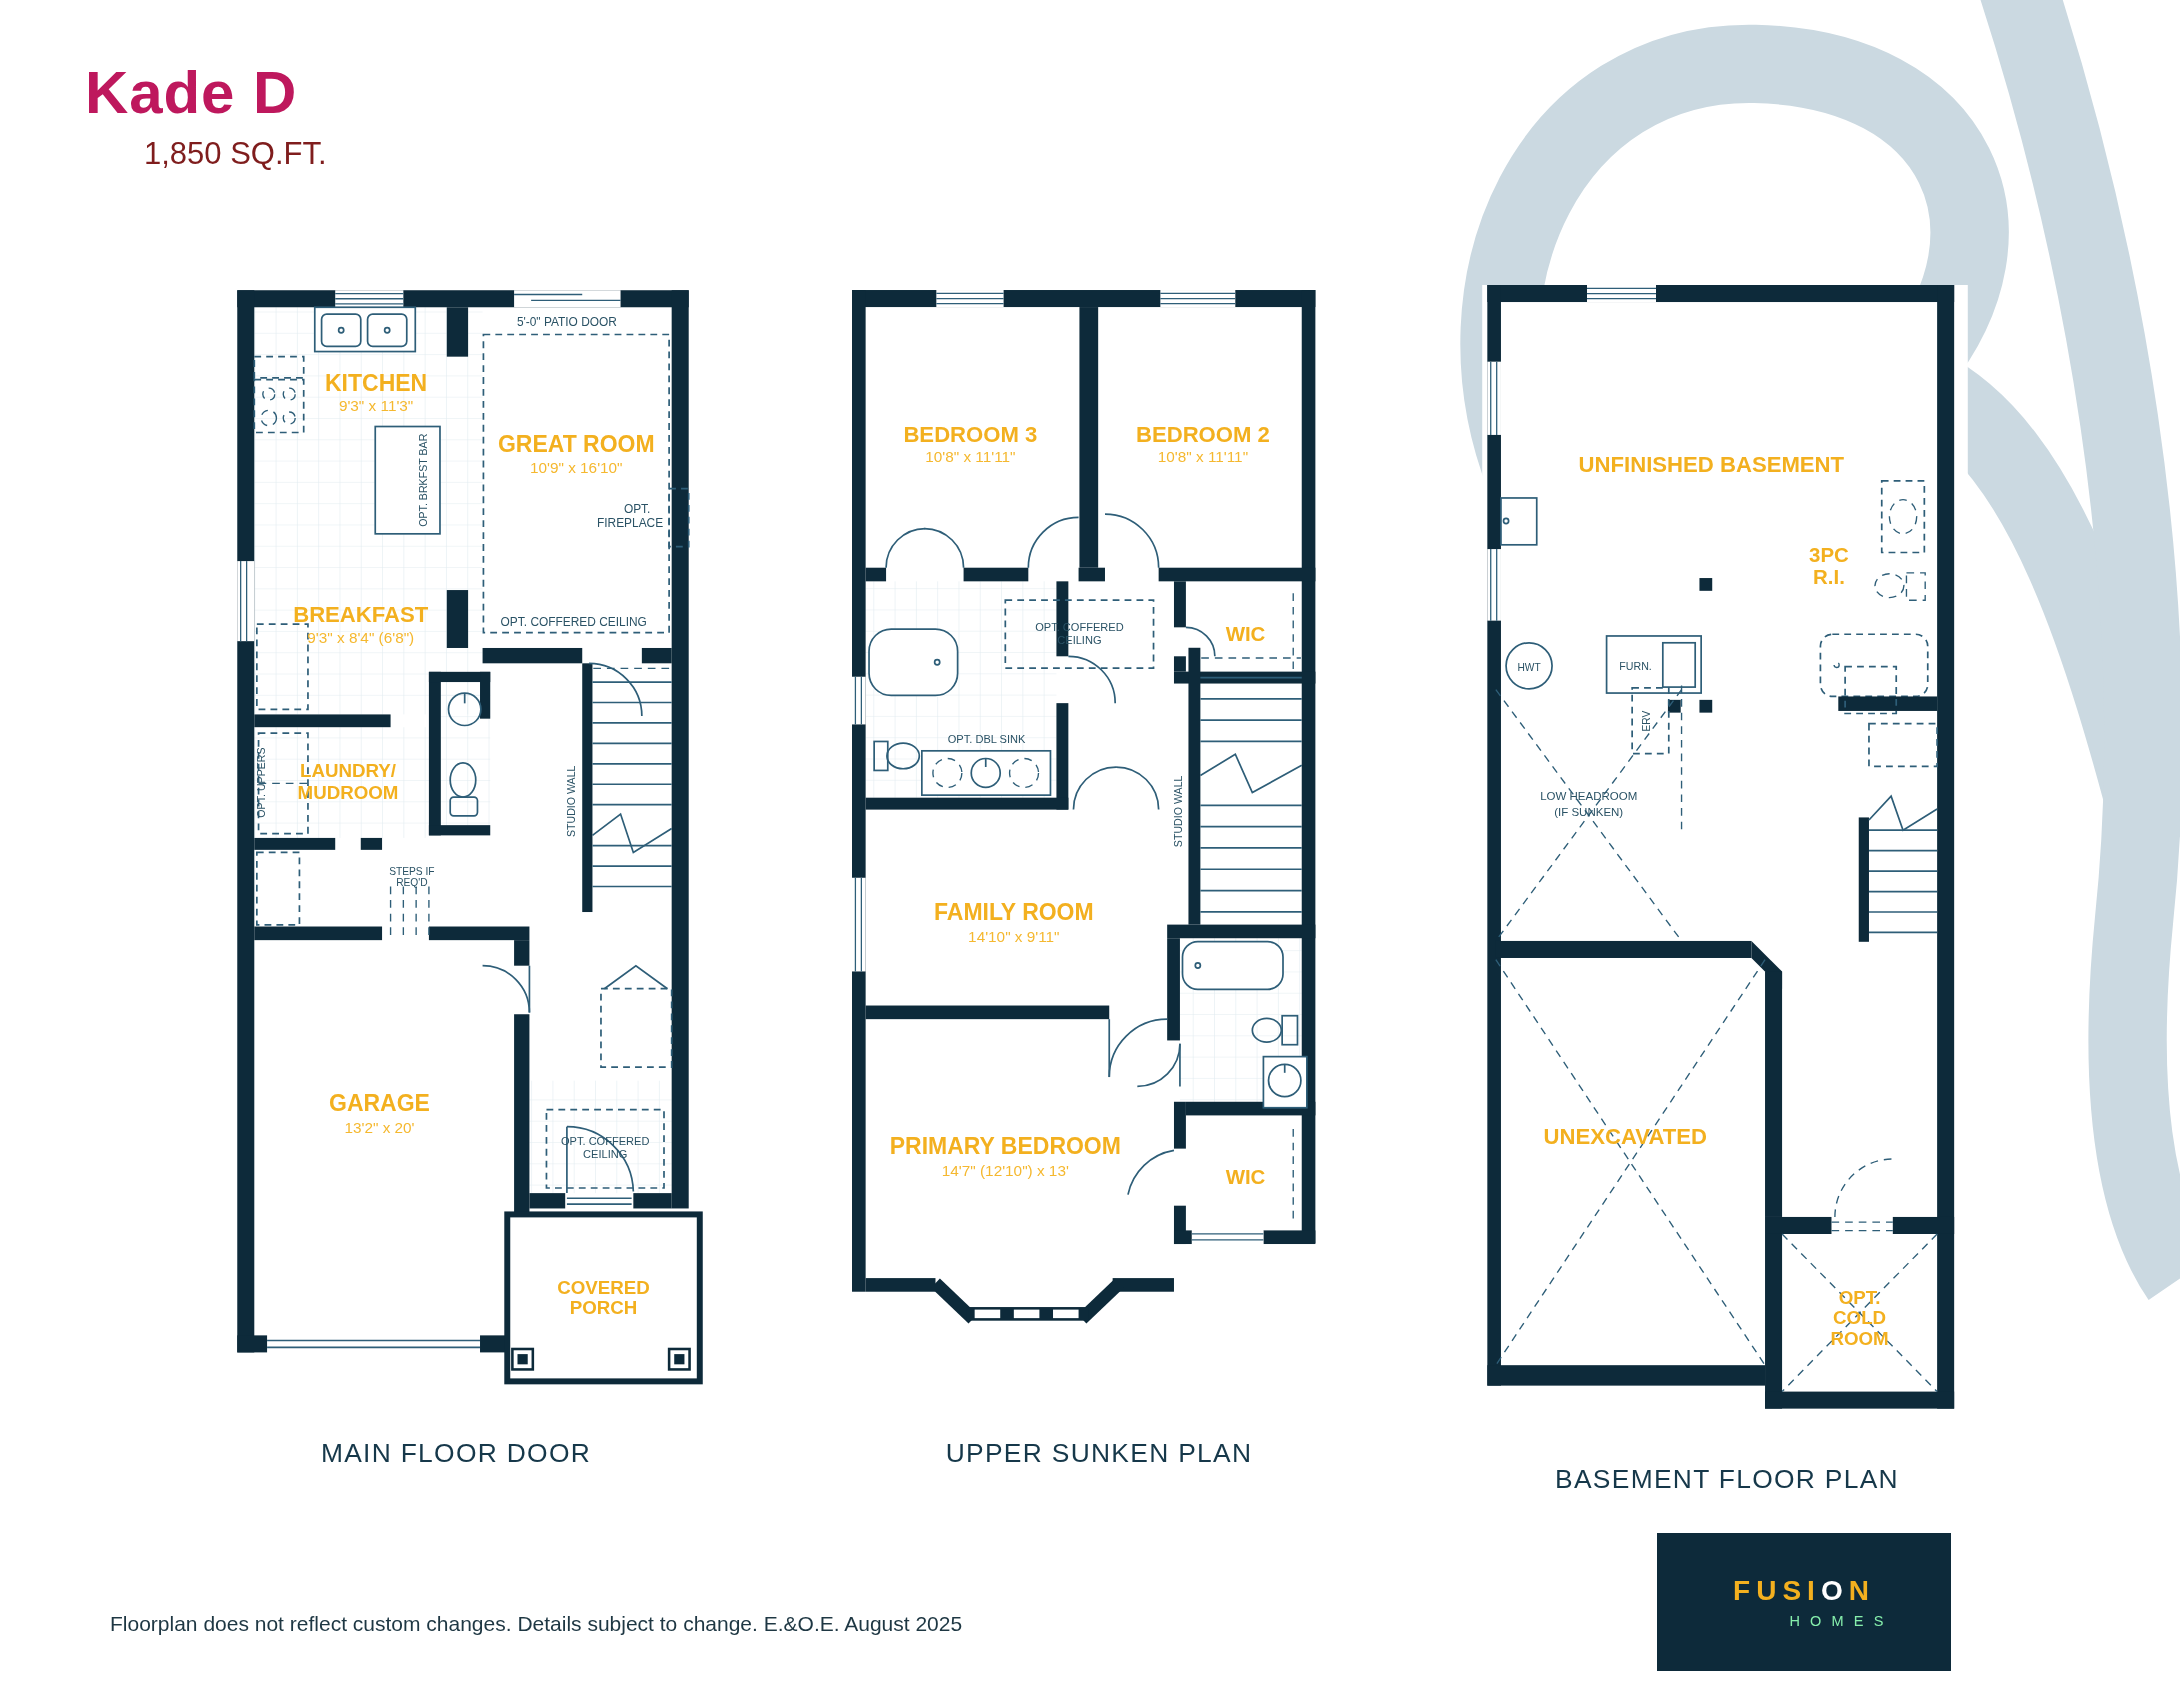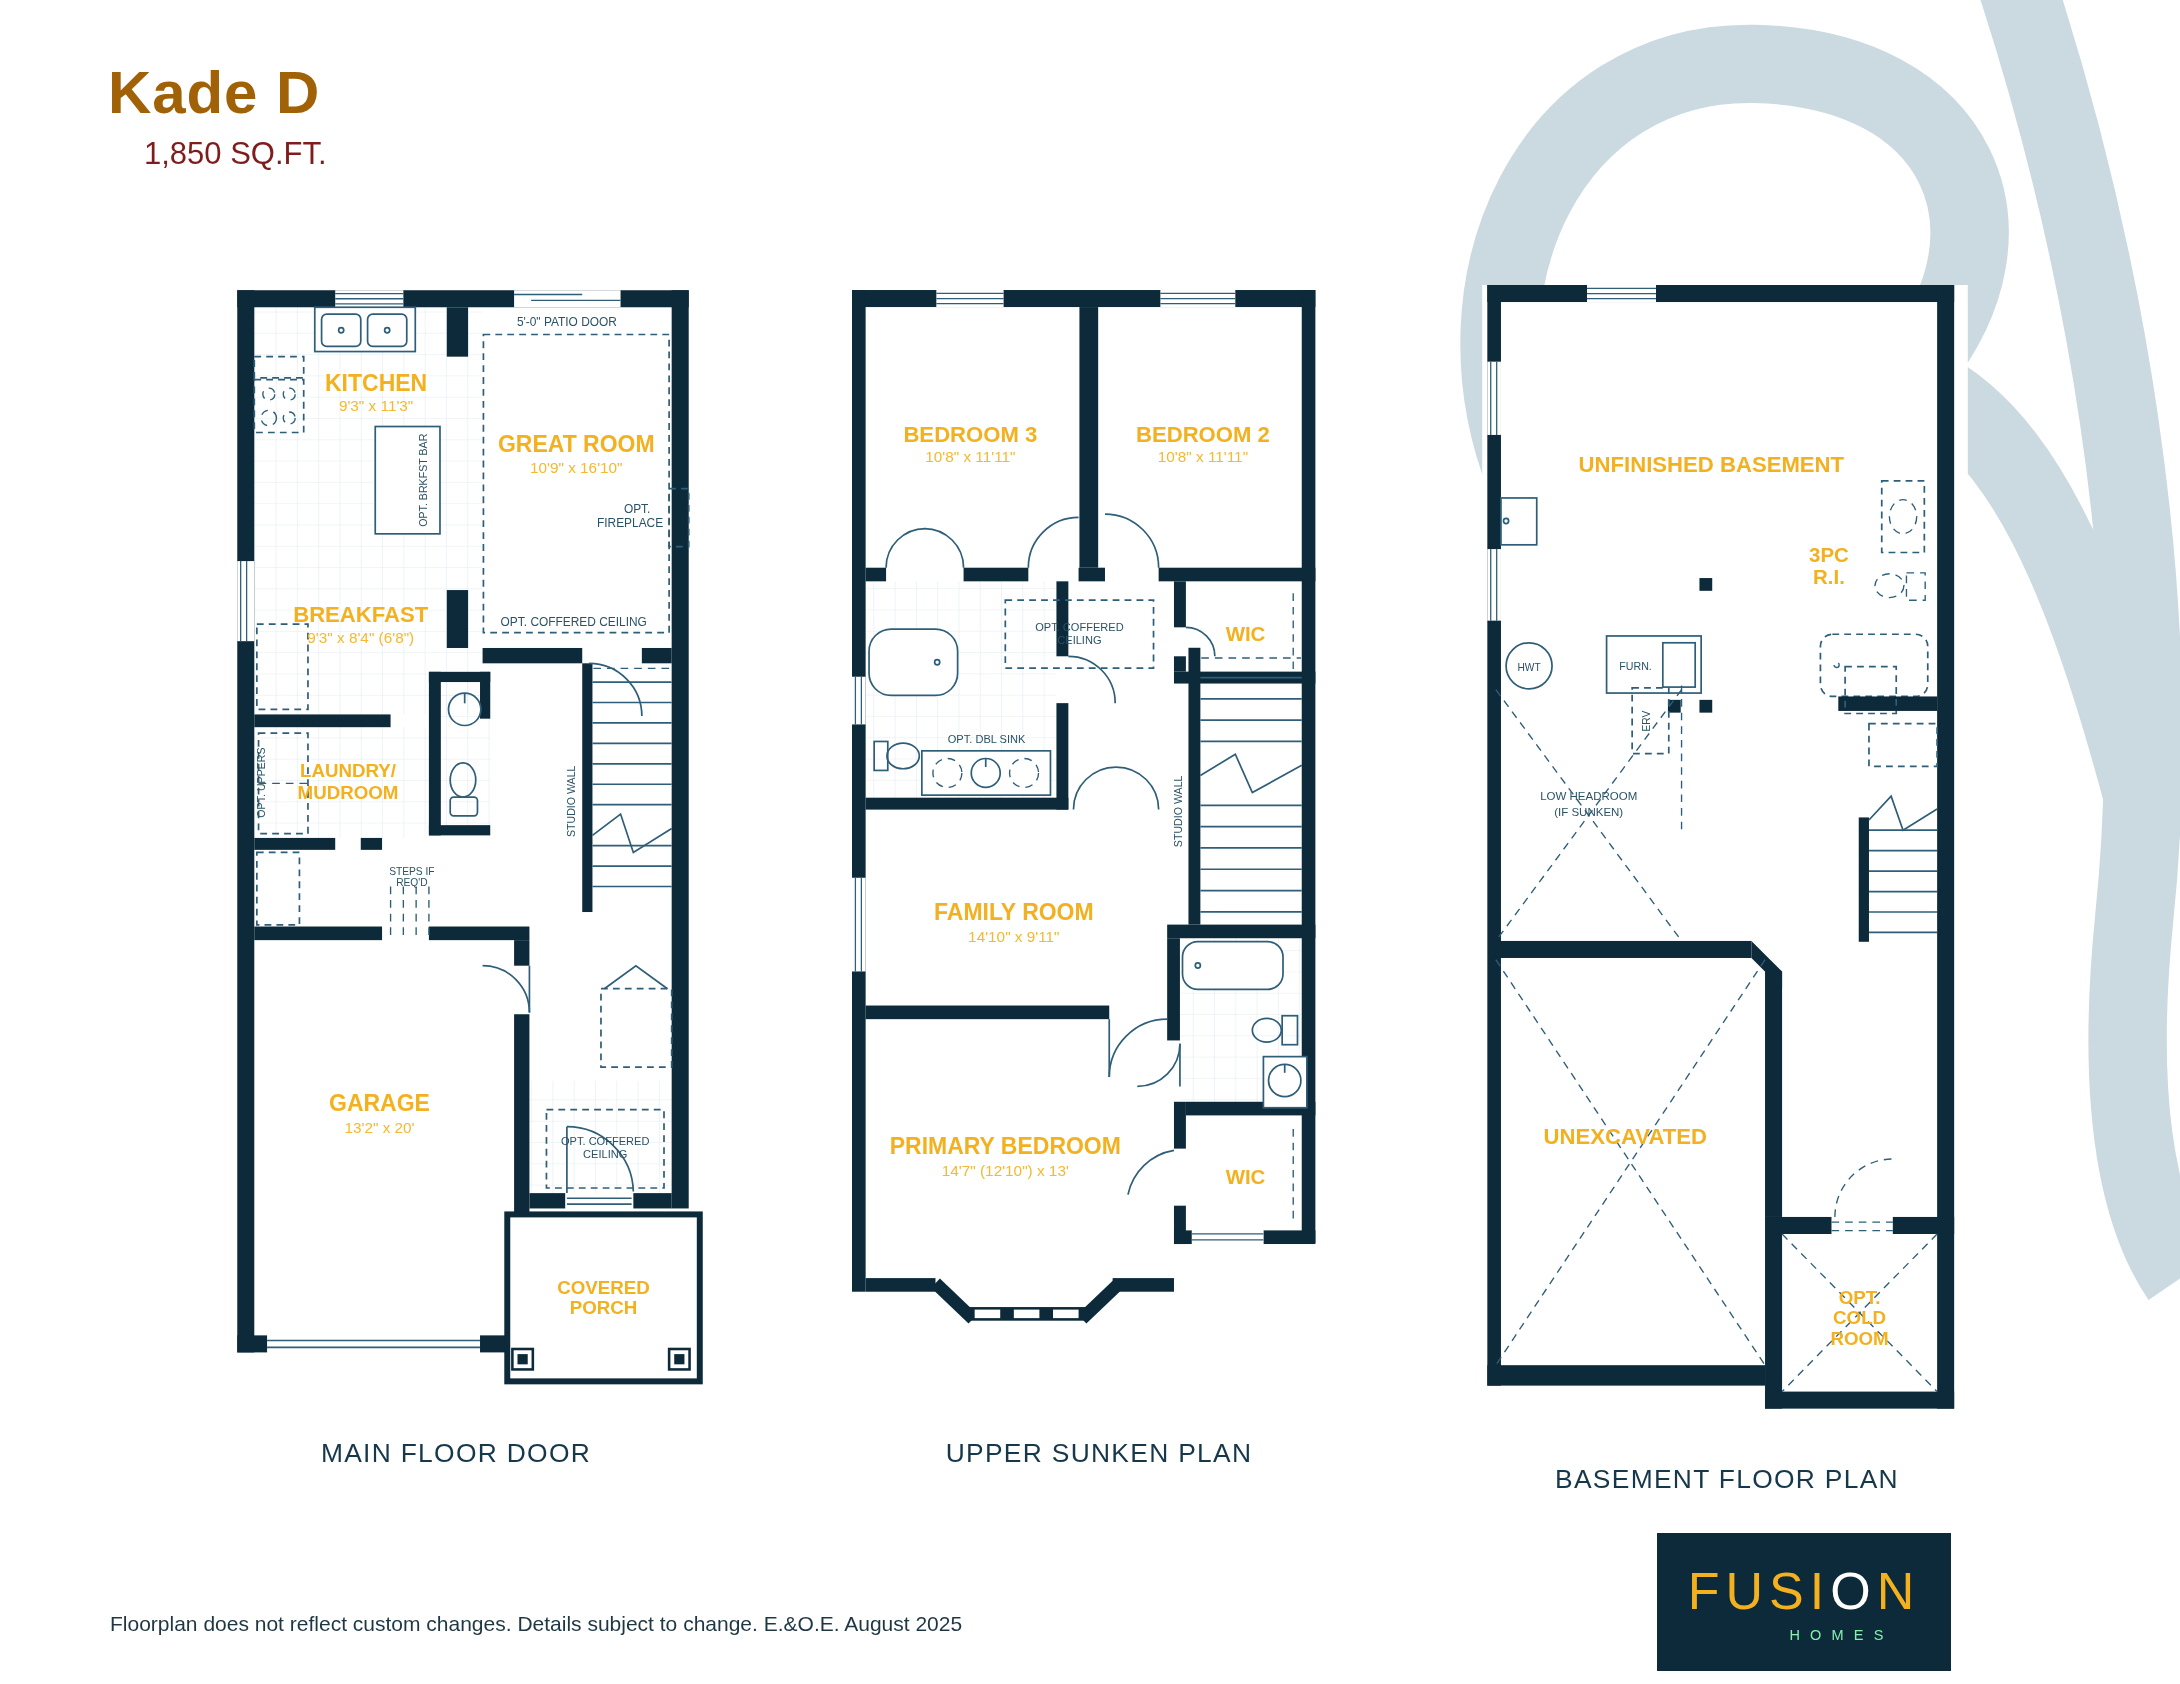--- a/index.html
+++ b/index.html
@@ -1,25 +1,25 @@
 <!DOCTYPE html>
 <html style="font-size:13.6px"><head>
 <meta charset="utf-8">
 <style>
   html,body{margin:0;padding:0;background:#ffffff;}
   #page{position:relative;width:2181px;height:1685px;background:#fff;overflow:hidden;
         font-family:"Liberation Sans",sans-serif;}
   .abs{position:absolute;}
-  #brand-title{left:108px;top:58px;font-size:60px;font-weight:800;color:#a16207;letter-spacing:0.9px;}
+  #brand-title{left:85px;top:58px;font-size:60px;font-weight:800;color:#be185d;letter-spacing:0.9px;}
   #brand-sqft{left:97px;top:136px;font-size:31px;font-weight:400;color:#7f1d1d;margin-left:47px;}
   .plan-title{font-size:26.4px;font-weight:400;color:#16384A;letter-spacing:1.3px;transform:translateX(-50%);white-space:nowrap;}
   #disclaimer{left:102px;top:1612px;font-size:21px;color:#1E3743;margin-left:8px;}
   #logo{left:1657px;top:1533px;width:294px;height:138px;background:#0D2A3A;
         display:flex;flex-direction:column;align-items:center;justify-content:center;}
-  #logo .fusion{font-size:52px;letter-spacing:6px;color:#F3B01F;font-weight:400;}
+  #logo .fusion{font-size:28px;letter-spacing:6px;color:#F3B01F;font-weight:700;}
   #logo .fusion .o{color:#ffffff;}
   #logo .homes{font-size:14.5px;letter-spacing:10.2px;color:#86efac;margin-top:6.8px;margin-left:75px;}
   svg text{font-family:"Liberation Sans",sans-serif;}
   .room{fill:#F3B01F;font-weight:700;}
   .dims{fill:#F5B82F;font-weight:500;}
   .note{fill:#2A5265;font-weight:400;}
   .w{fill:#0D2A3A;}
   .ln{stroke:#2E5E78;stroke-width:2;fill:none;}
   .lnf{stroke:#2E5E78;stroke-width:2;fill:#ffffff;}
   .dash{stroke:#2E5E78;stroke-width:2;fill:none;stroke-dasharray:8 6;}

